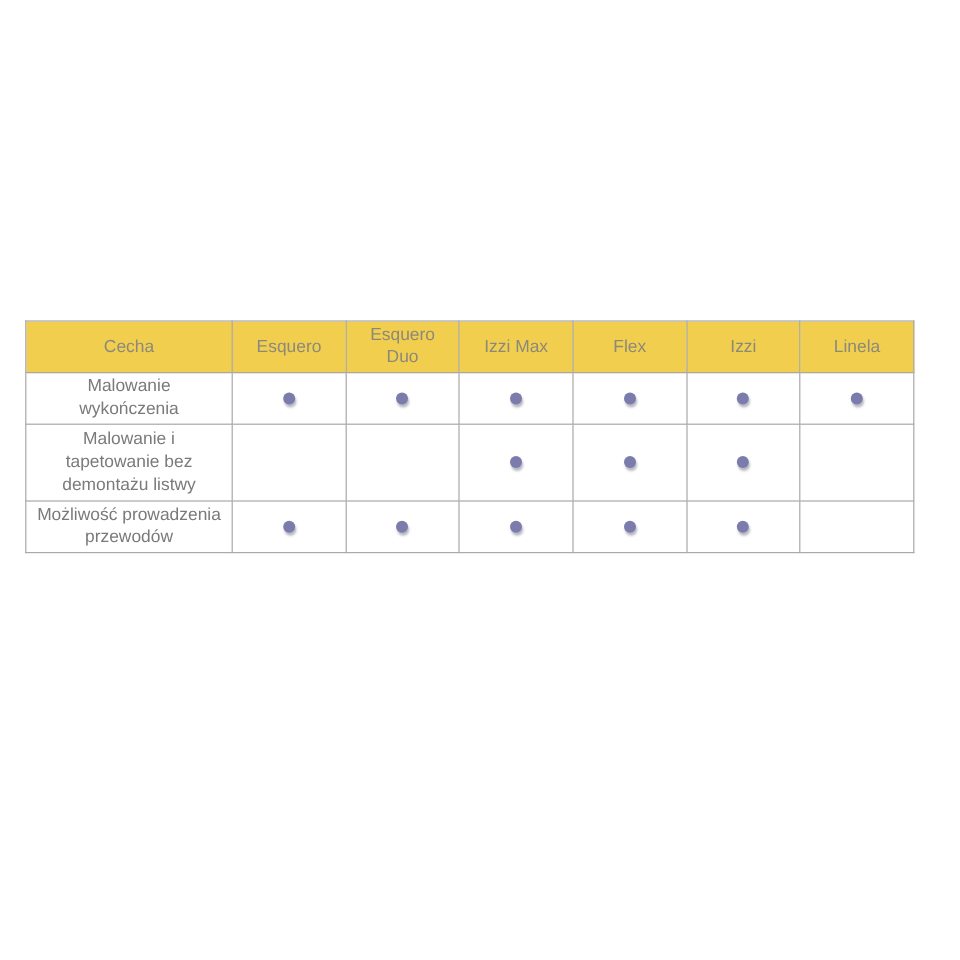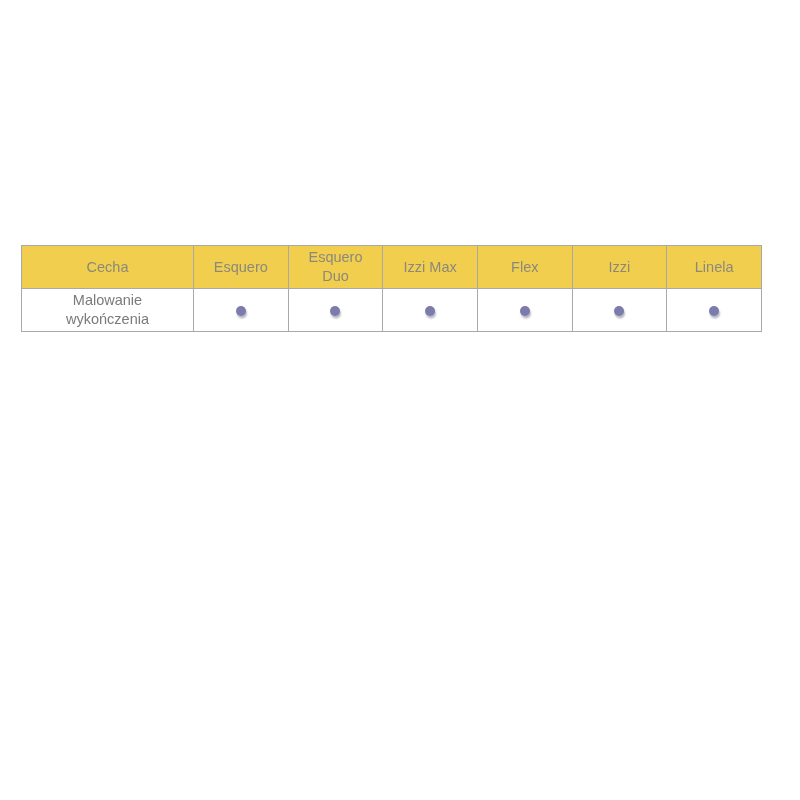--- a/index.html
+++ b/index.html
@@ -12,21 +12,21 @@
     --page-background:#FFFFFF;
   }
   html,body{margin:0;padding:0;}
   body{
     width:800px;height:800px;
     background:var(--page-background);
     font-family:"Liberation Sans", sans-serif;
   }
   .page{position:relative;width:800px;height:800px;overflow:hidden;}
   table.compare{
-    position:absolute;left:21px;top:245px;width:741px;
+    position:absolute;left:21px;top:267px;width:741px;
     border-collapse:collapse;table-layout:fixed;
     border:1px solid var(--outer-border);
   }
   th,td{
     border:1px solid var(--border);
     text-align:center;vertical-align:middle;
     font-size:14.5px;line-height:19px;
     padding:2px 6px;
   }
   thead tr{height:42px;}
@@ -80,15 +80,36 @@
         <tr>
           <td class="feature">Malowanie
 wykończenia</td>
           <td><span class="dot"></span></td>
           <td><span class="dot"></span></td>
           <td><span class="dot"></span></td>
           <td><span class="dot"></span></td>
           <td><span class="dot"></span></td>
           <td><span class="dot"></span></td>
         </tr>
+        <tr>
+          <td class="feature">Malowanie i
+tapetowanie bez
+demontażu listwy</td>
+          <td></td>
+          <td></td>
+          <td><span class="dot"></span></td>
+          <td><span class="dot"></span></td>
+          <td><span class="dot"></span></td>
+          <td></td>
+        </tr>
+        <tr>
+          <td class="feature">Możliwość prowadzenia
+przewodów</td>
+          <td><span class="dot"></span></td>
+          <td><span class="dot"></span></td>
+          <td><span class="dot"></span></td>
+          <td><span class="dot"></span></td>
+          <td><span class="dot"></span></td>
+          <td></td>
+        </tr>
       </tbody>
   </table>
 </div>
 
 </body></html>

